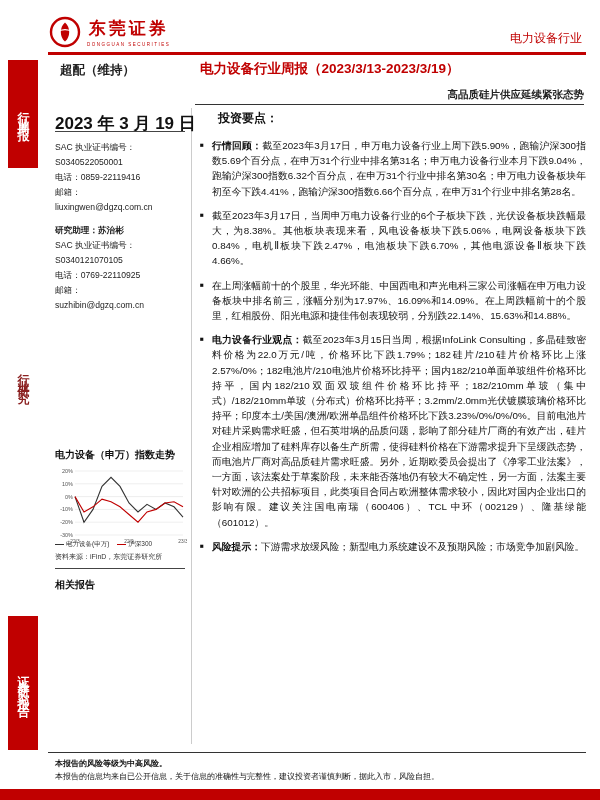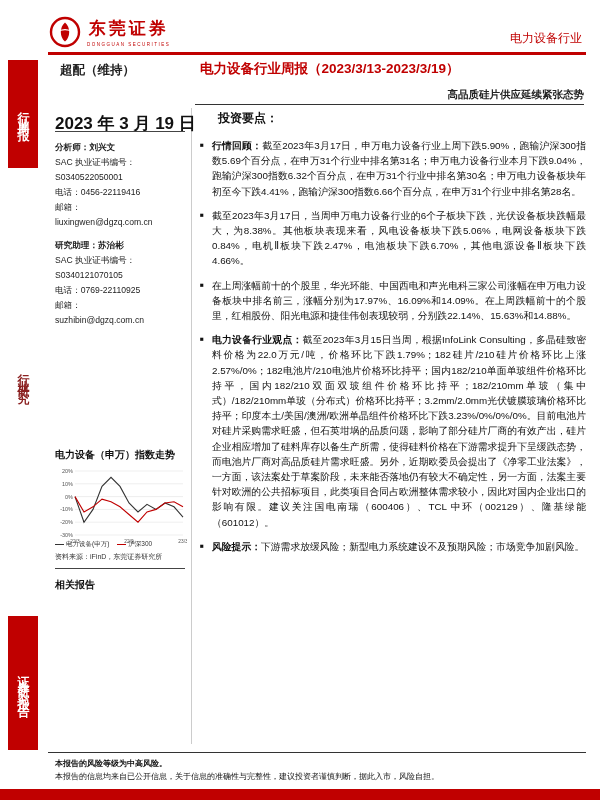--- a/index.html
+++ b/index.html
@@ -87,24 +87,23 @@
   <div class="rating">超配（维持）</div>
   <div class="main-title">电力设备行业周报（2023/3/13-2023/3/19）</div>
   <div class="subtitle">高品质硅片供应延续紧张态势</div>
   <div class="subtitle-rule"></div>
   <div class="col-divider"></div>
 
   <div class="date">2023 年 3 月 19 日</div>
   <div class="date-rule"></div>
 
   <div class="contact">
-    <div class="b">分析师：刘兴文</div>
     <div>SAC 执业证书编号：</div>
     <div>S0340522050001</div>
-    <div>电话：0456-22119416</div>
+    <div>电话：0859-22119416</div>
     <div>邮箱：</div>
     <div>liuxingwen@dgzq.com.cn</div>
     <div class="gap"></div>
     <div class="b">研究助理：苏治彬</div>
     <div>SAC 执业证书编号：</div>
     <div>S0340121070105</div>
     <div>电话：0769-22110925</div>
     <div>邮箱：</div>
     <div>suzhibin@dgzq.com.cn</div>
   </div>

